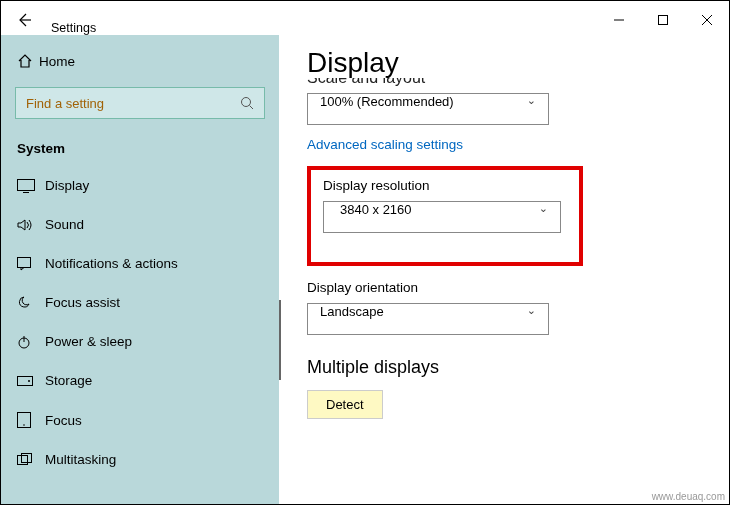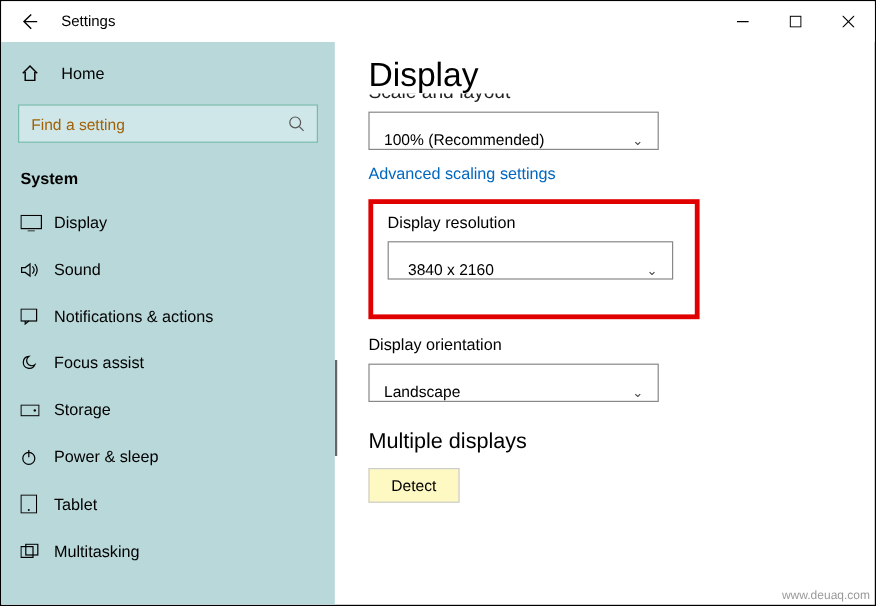--- a/index.html
+++ b/index.html
@@ -11,21 +11,21 @@
     width: 730px;
     height: 505px;
     overflow: hidden;
     position: relative;
     border: 1px solid #000;
   }
   
   .titlebar {
     height: 34px;
     display: flex;
-    align-items: center;
+    align-items: flex-end;
     padding: 0 0 0 8px;
     background: #fff;
   }
   .titlebar .back {
     width: 30px; height: 30px;
     display:flex; align-items:center; justify-content:center;
     font-size: 16px;
   }
   .titlebar .title {
     margin-left: 12px;
@@ -48,21 +48,20 @@
   .sidebar {
     width: 278px;
     background: #b9d8da;
     padding: 8px 0 0 0;
     overflow:hidden;
   }
   .sidebar .home {
     display:flex; align-items:center;
     padding: 10px 16px;
     font-size: 13.5px;
-    gap: 12px;
   }
   .sidebar .home .icon { width:22px; }
   .search-box {
     margin: 8px 14px;
     height: 32px;
     background: #cfe7e8;
     border: 1px solid #7ba;
     display:flex; align-items:center;
     padding: 0 10px;
     color:#a16207;
@@ -106,21 +105,21 @@
   }
   .field-label {
     font-size: 13.5px;
     margin-top: 14px;
     margin-bottom: 8px;
   }
   .dropdown {
     width: 242px;
     height: 32px;
     border:1px solid #888;
-    display:flex; align-items:flex-end;
+    display:flex; align-items:flex-start;
     padding: 0 12px;
     font-size: 13px;
   }
   .dropdown .chev { margin-left:auto; font-size:11px; color:#444; }
   .link {
     color:#0067c0;
     font-size: 13.5px;
     margin-top: 12px;
     display:block;
   }
@@ -247,44 +246,44 @@
     <div class="nav-item">
       <span class="icon">
           <svg width="14" height="14" viewBox="0 0 14 14">
             <path d="M7 1 A5 5 0 1 0 12 8 A4 4 0 0 1 7 1 Z" fill="none" stroke="#000"></path>
           </svg>
         </span>
       <span>Focus assist</span>
     </div>
     <div class="nav-item">
       <span class="icon">
+          <svg width="14" height="14" viewBox="0 0 14 14">
+            <circle cx="7" cy="8" r="5" fill="none" stroke="#000"></circle>
+            <line x1="7" y1="1" x2="7" y2="7" stroke="#000"></line>
+          </svg>
+        </span>
+      <span>Power &amp; sleep</span>
+    </div>
+    <div class="nav-item">
+      <span class="icon">
           <svg width="16" height="10" viewBox="0 0 16 10">
             <rect x="0.5" y="0.5" width="15" height="9" fill="none" stroke="#000"></rect>
             <circle cx="12" cy="5" r="1" fill="#000"></circle>
           </svg>
         </span>
       <span>Storage</span>
     </div>
     <div class="nav-item">
       <span class="icon">
-          <svg width="14" height="14" viewBox="0 0 14 14">
-            <circle cx="7" cy="8" r="5" fill="none" stroke="#000"></circle>
-            <line x1="7" y1="1" x2="7" y2="7" stroke="#000"></line>
-          </svg>
-        </span>
-      <span>Power &amp; sleep</span>
-    </div>
-    <div class="nav-item">
-      <span class="icon">
           <svg width="14" height="16" viewBox="0 0 14 16">
             <rect x="0.5" y="0.5" width="13" height="15" fill="none" stroke="#000"></rect>
             <circle cx="7" cy="13" r="0.8" fill="#000"></circle>
           </svg>
         </span>
-      <span>Tablet</span>
+      <span>Focus</span>
     </div>
     <div class="nav-item">
       <span class="icon">
           <svg width="16" height="14" viewBox="0 0 16 14">
             <rect x="0.5" y="2.5" width="10" height="9" fill="none" stroke="#000"></rect>
             <rect x="4.5" y="0.5" width="10" height="9" fill="none" stroke="#000"></rect>
           </svg>
         </span>
       <span>Multitasking</span>
     </div>

